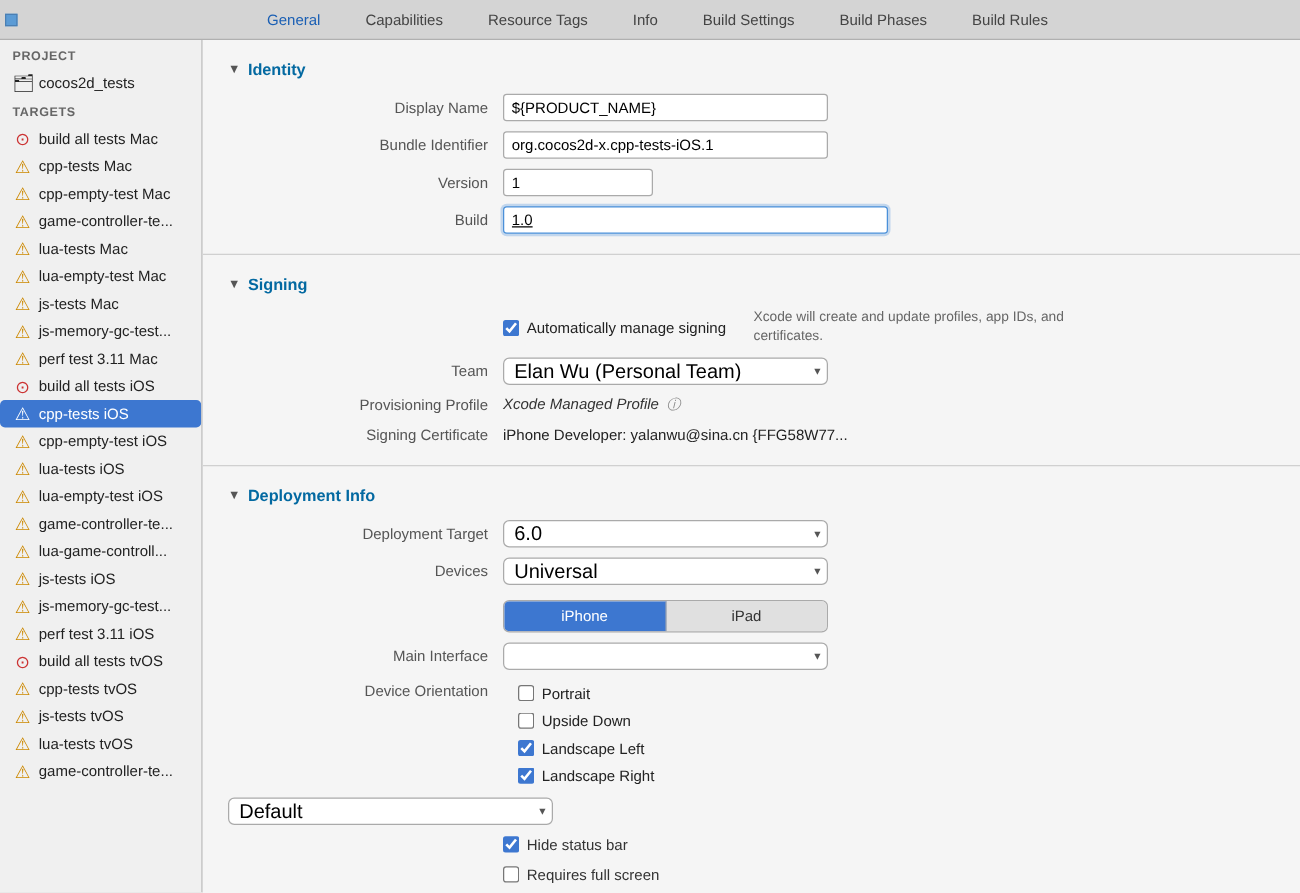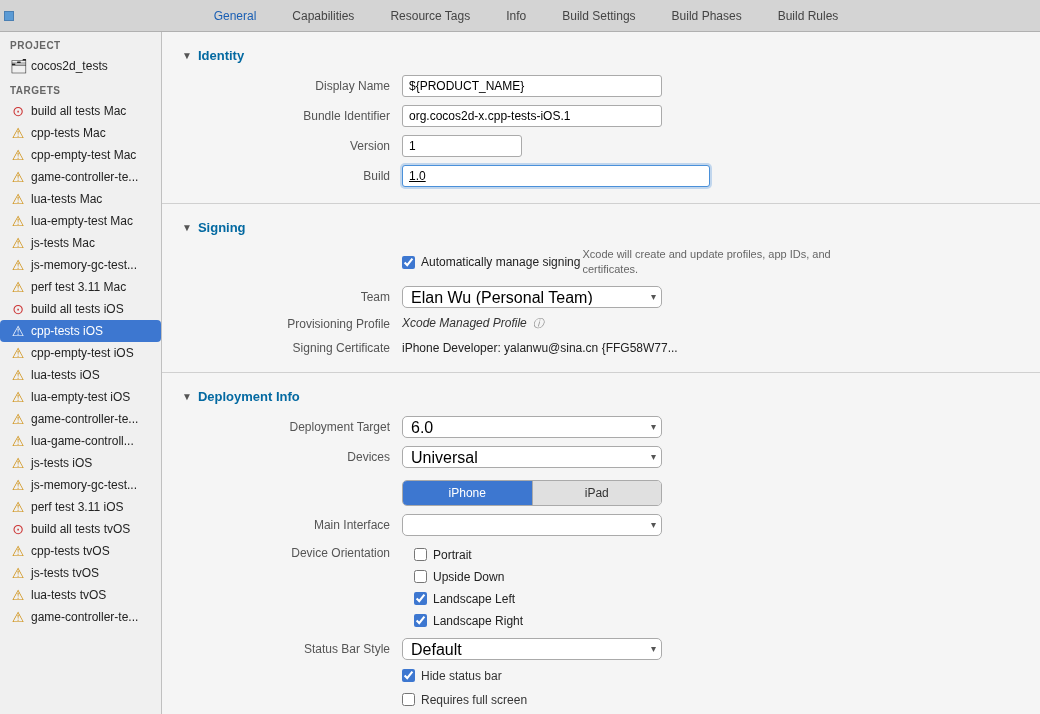--- a/index.html
+++ b/index.html
@@ -452,21 +452,21 @@
       </div>
 
       <div class="form-row">
         <div class="form-label"></div>
         <div class="form-value">
           <div style="display:flex; flex-direction:row; gap:2px;">
             <div class="checkbox-item signing-main">
               <input type="checkbox" checked="" style="">
               <span>Automatically manage signing</span>
             </div>
-            <div class="signing-note" style="">Xcode will create and update profiles, app IDs, and certificates.</div>
+            <div class="signing-note" style="margin-left:20px;">Xcode will create and update profiles, app IDs, and certificates.</div>
           </div>
         </div>
       </div>
 
       <div class="form-row">
         <div class="form-label">Team</div>
         <div class="form-value">
           <div class="select-wrapper">
             <select class="select-field">
               <option value="Elan Wu (Personal Team)">Elan Wu (Personal Team)</option>
@@ -562,21 +562,20 @@
             </div>
             <div class="orientation-row">
               <input type="checkbox" checked="" style="">
               <span>Landscape Right</span>
             </div>
           </div>
         </div>
       </div>
 
       <div class="form-row">
-        <div class="form-label">Status Bar Style</div>
         <div class="form-value">
           <div class="select-wrapper">
             <select class="select-field">
               <option value="Default">Default</option>
             </select>
             <span class="select-arrow">▾</span>
           </div>
         </div>
       </div>
 

